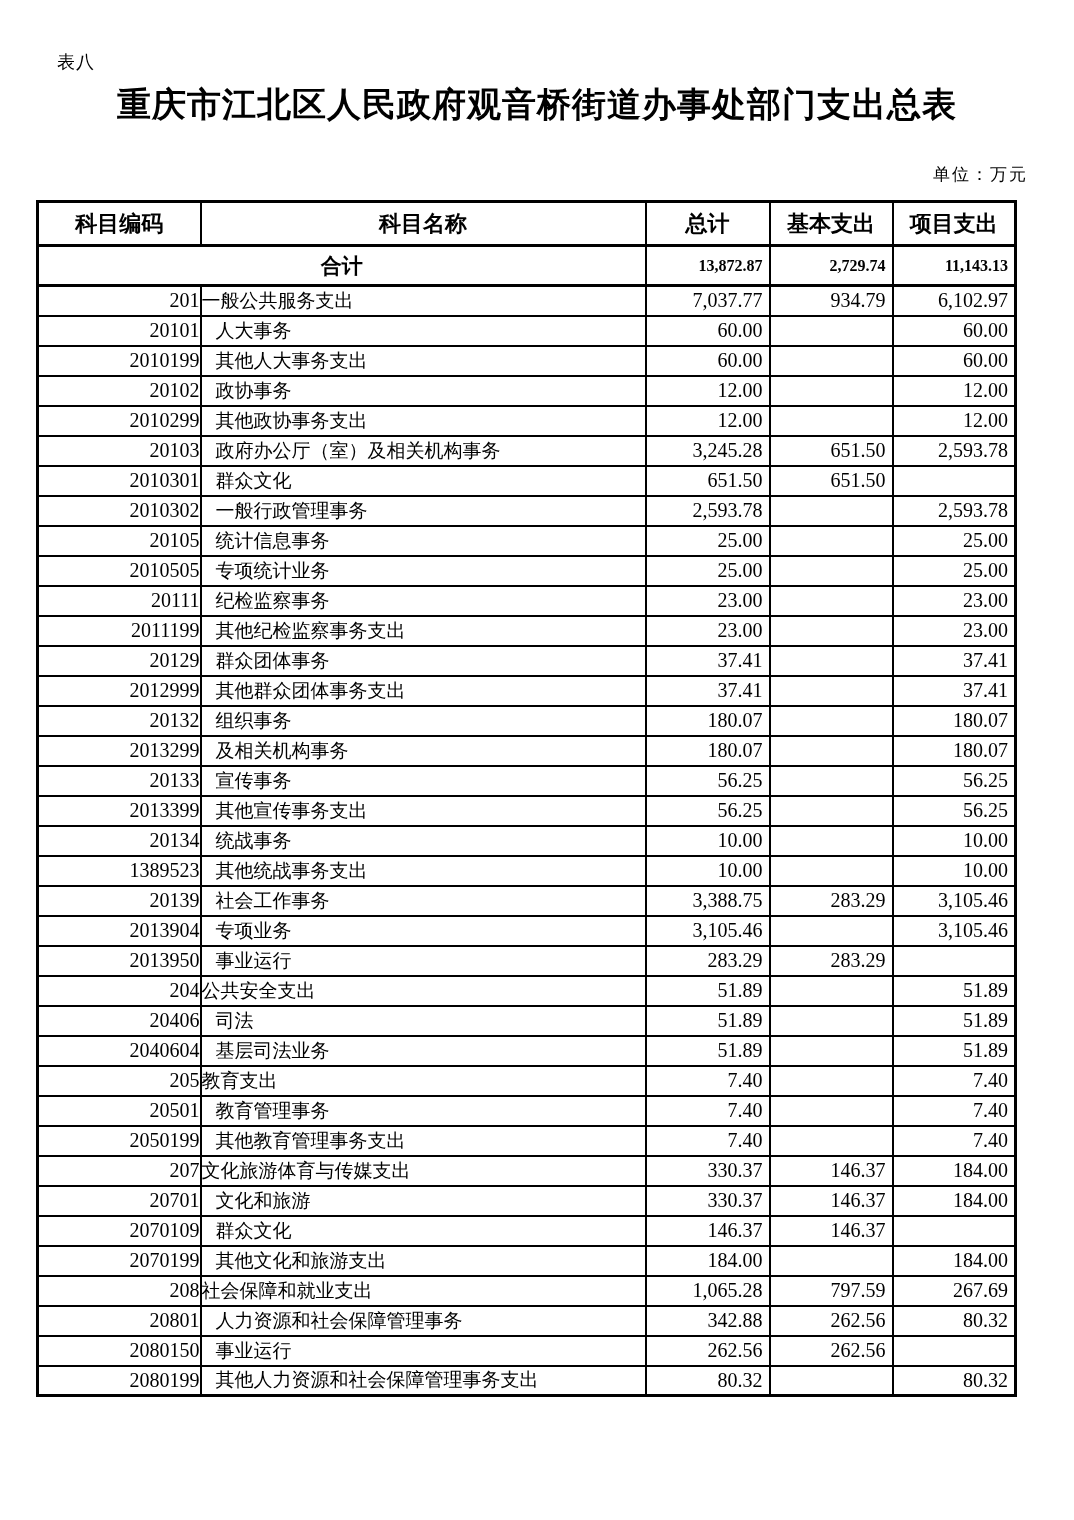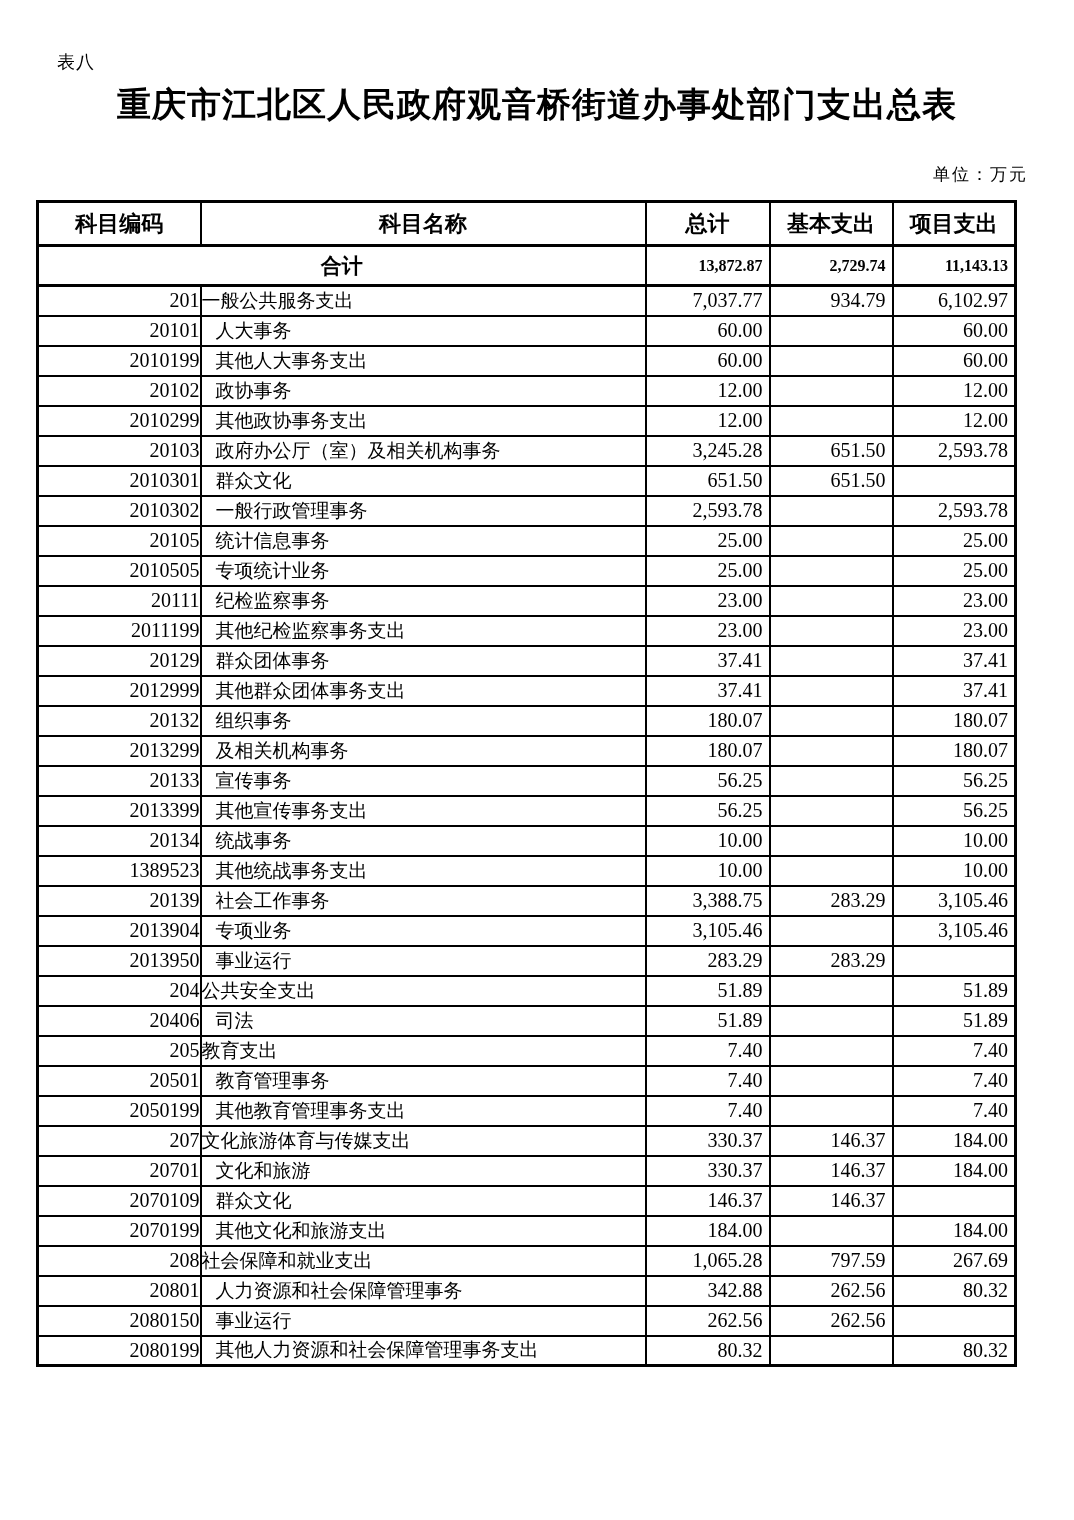--- a/index.html
+++ b/index.html
@@ -261,20 +261,27 @@
           <td class="num"></td>
           <td class="num">51.89</td>
         </tr>
         <tr class="data-row lv2">
           <td class="code">20406</td>
           <td class="name">司法</td>
           <td class="num">51.89</td>
           <td class="num"></td>
           <td class="num">51.89</td>
         </tr>
+        <tr class="data-row lv3">
+          <td class="code">2040604</td>
+          <td class="name">基层司法业务</td>
+          <td class="num">51.89</td>
+          <td class="num"></td>
+          <td class="num">51.89</td>
+        </tr>
         <tr class="data-row lv1">
           <td class="code">205</td>
           <td class="name">教育支出</td>
           <td class="num">7.40</td>
           <td class="num"></td>
           <td class="num">7.40</td>
         </tr>
         <tr class="data-row lv2">
           <td class="code">20501</td>
           <td class="name">教育管理事务</td>

